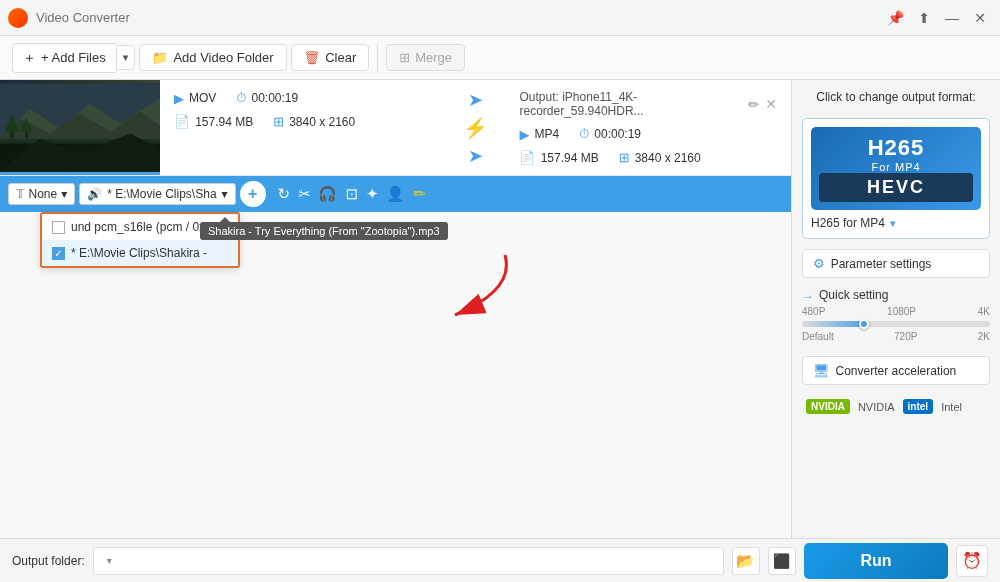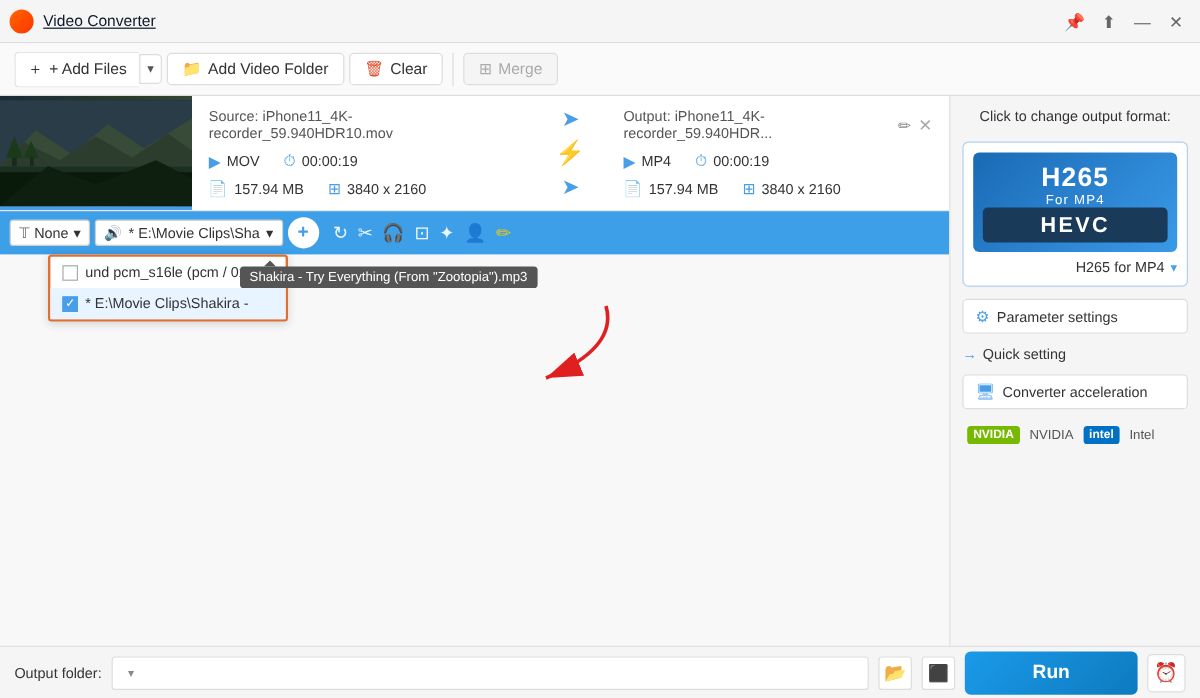--- a/index.html
+++ b/index.html
@@ -11,21 +11,21 @@
       height: 36px;
       display: flex;
       align-items: center;
       justify-content: space-between;
       padding: 0 8px;
       border-bottom: 1px solid #ddd;
       user-select: none;
     }
     .title-bar-left { display: flex; align-items: center; gap: 8px; }
     .app-icon { width: 20px; height: 20px; background: linear-gradient(135deg, #ff6600, #ff3300); border-radius: 50%; }
-    .title-text { font-size: 13px; color: #0f172a; font-weight: 500; text-decoration: underline; }
+    .title-text { font-size: 13px; color: #737373; font-weight: 500; }
     .title-bar-right { display: flex; align-items: center; gap: 4px; }
     .title-btn { width: 24px; height: 24px; border: none; background: transparent; cursor: pointer; display: flex; align-items: center; justify-content: center; font-size: 14px; color: #666; border-radius: 3px; }
 
     
     .toolbar {
       background: #fafafa;
       height: 44px;
       display: flex;
       align-items: center;
       padding: 0 12px;
@@ -203,21 +203,21 @@
     .format-subtext { font-size: 11px; letter-spacing: 1px; }
     .format-name-hevc {
       background: #1a3a5a;
       border-radius: 4px;
       padding: 4px 8px;
       font-size: 18px;
       font-weight: bold;
       letter-spacing: 2px;
     }
     .format-selector-row {
-      display: flex; align-items: center; justify-content: flex-end; gap: 5px;
+      display: flex; align-items: center; justify-content: flex-start; gap: 5px;
     }
 
     
     .param-btn {
       display: flex; align-items: center; gap: 6px;
       background: white; border: 1px solid #ddd; border-radius: 4px;
       padding: 6px 10px; cursor: pointer; font-size: 12px; color: #333;
     }
     .param-icon { color: #4a9ee8; font-size: 13px; }
 
@@ -334,21 +334,20 @@
             <polygon points="26,34 20,48 32,48" fill="#1a3a1a"></polygon>
 
             <rect x="0" y="60" width="160" height="28" fill="#0a1a0a"></rect>
             <polygon points="0,88 40,55 80,70 130,50 160,65 160,88" fill="#0f1f0f"></polygon>
           </svg>
         </div>
         <div class="file-thumb-overlay"></div>
       </div>
 
       <div class="file-info">
-        <div class="file-source-label">Source: iPhone11_4K-recorder_59.940HDR10.mov</div>
         <div class="file-meta-row">
           <div class="file-meta-item">
             <span class="file-meta-icon">▶</span>
             <span>MOV</span>
           </div>
           <div class="file-meta-item">
             <span class="file-meta-icon">⏱</span>
             <span>00:00:19</span>
           </div>
         </div>
@@ -476,20 +475,36 @@
     <button class="param-btn">
       <span class="param-icon">⚙</span>
       <span>Parameter settings</span>
     </button>
 
     <div>
       <div class="quick-setting-label">
         <span style="color:#4a9ee8;">→</span>
         <span>Quick setting</span>
       </div>
+      <div class="quality-slider-container">
+        <div class="quality-labels-top">
+          <span>480P</span>
+          <span>1080P</span>
+          <span>4K</span>
+        </div>
+        <div class="slider-track">
+          <div class="slider-fill"></div>
+          <div class="slider-thumb"></div>
+        </div>
+        <div class="quality-labels-bottom">
+          <span>Default</span>
+          <span>720P</span>
+          <span>2K</span>
+        </div>
+      </div>
     </div>
 
     <button class="hw-accel-btn">
       <span class="hw-icon">🖥</span>
       <span>Converter acceleration</span>
     </button>
 
     <div class="nvidia-row">
       <span class="nvidia-badge">NVIDIA</span>
       <span style="font-size:11px;color:#555;">NVIDIA</span>

